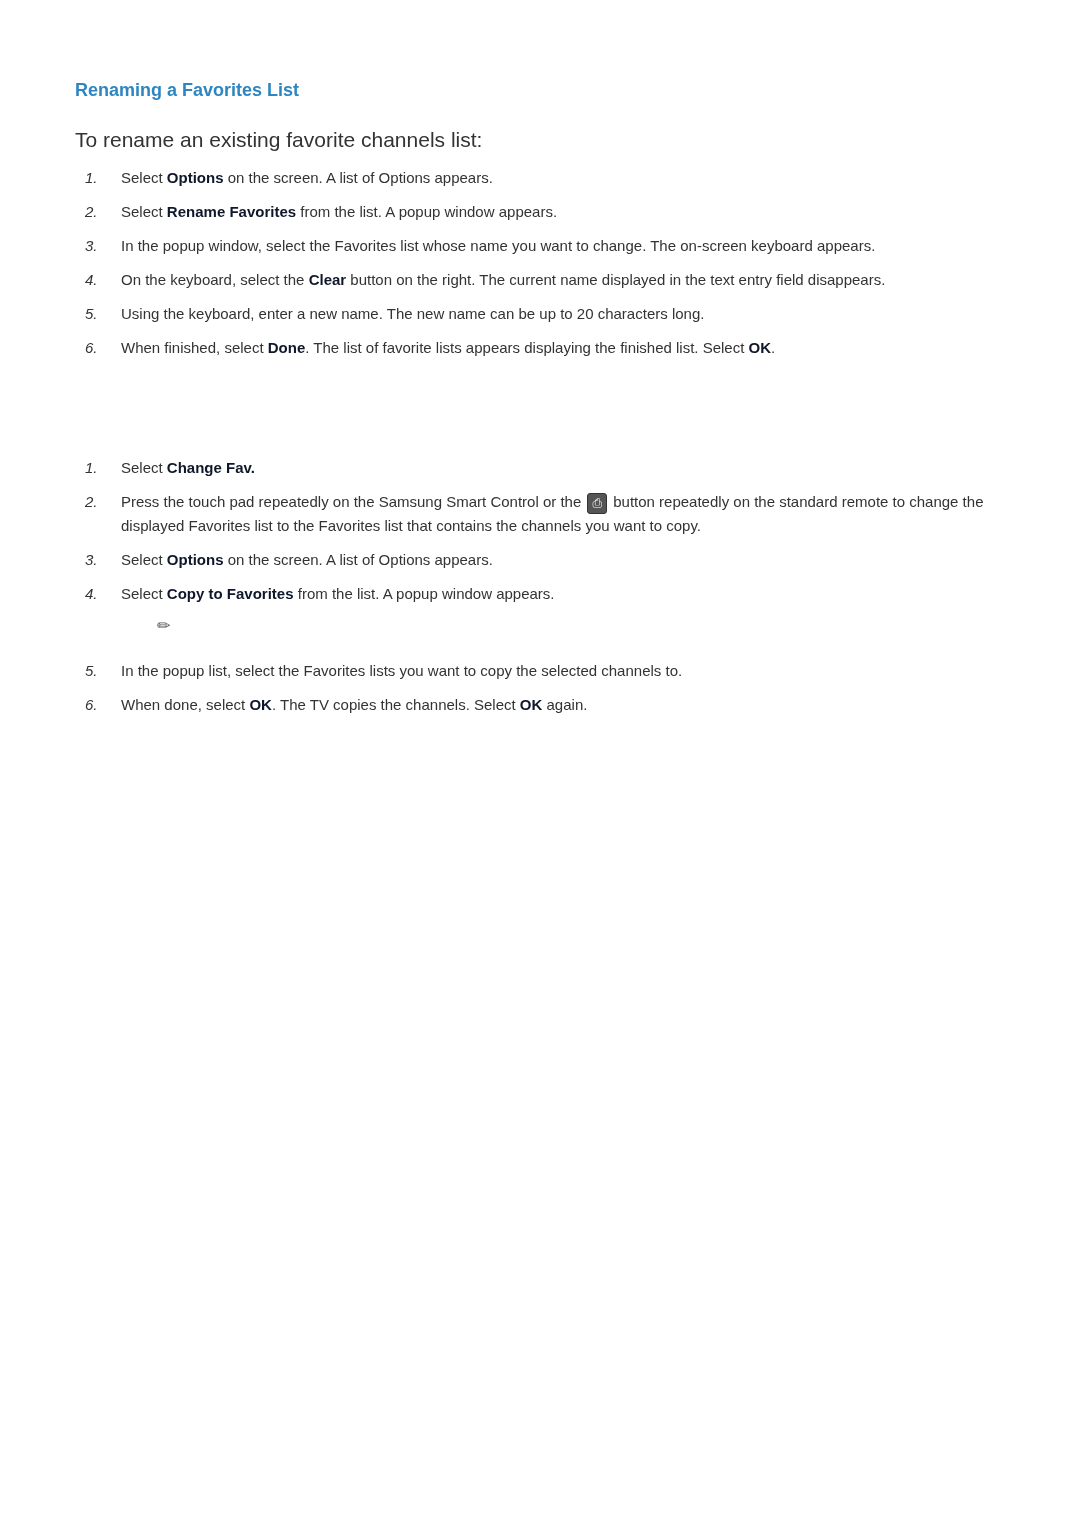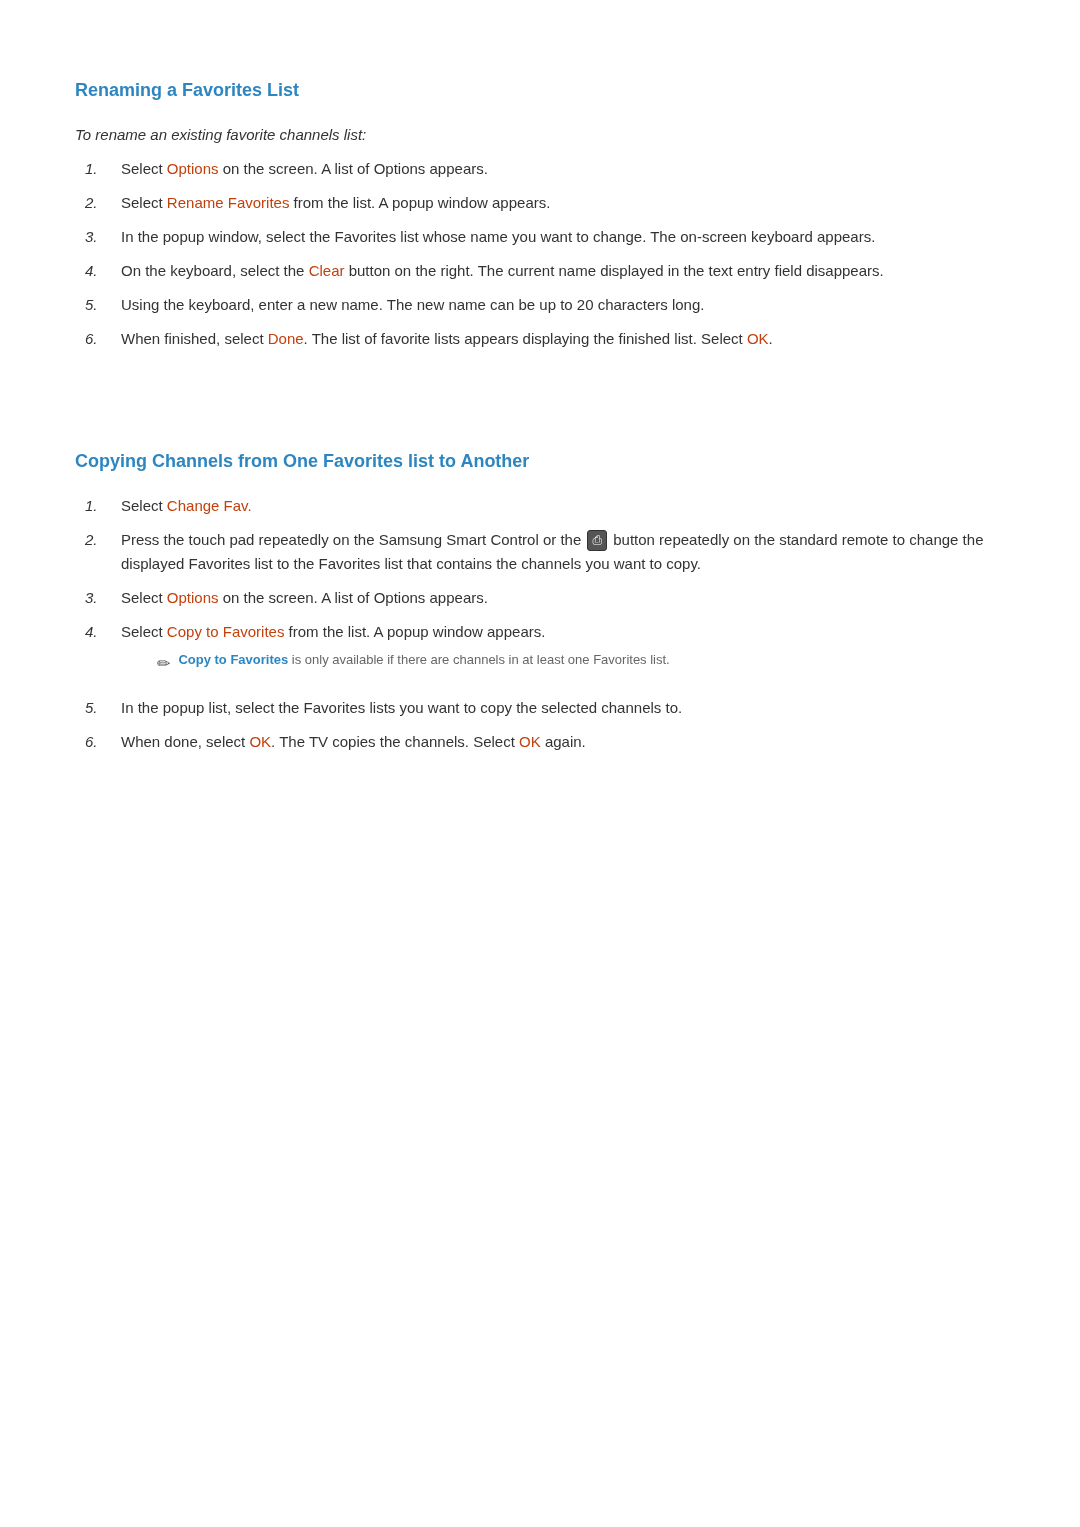--- a/index.html
+++ b/index.html
@@ -26,24 +26,23 @@
 
     .section-title {
       color: #2e86c1;
       font-size: 18px;
       font-weight: bold;
       margin-bottom: 14px;
       padding-bottom: 4px;
     }
 
     .intro-text {
-      font-size: 15px;
+      font-size: 21px;
       color: #333;
       margin-bottom: 10px;
-      font-style: italic;
     }
 
     ol {
       list-style: none;
       counter-reset: list-counter;
       padding-left: 10px;
     }
 
     ol li {
       counter-increment: list-counter;
@@ -61,22 +60,22 @@
       padding-right: 8px;
       color: #333;
       flex-shrink: 0;
     }
 
     .li-content {
       flex: 1;
     }
 
     .highlight {
-      color: #c2410c;
-      font-weight: normal;
+      color: #0f172a;
+      font-weight: bold;
     }
 
     .note-block {
       display: flex;
       align-items: flex-start;
       margin: 6px 0 10px 36px;
       gap: 8px;
     }
 
     .note-icon {
@@ -151,21 +150,20 @@
       <div class="li-content">
         <span>When finished, select </span><span class="highlight">Done</span><span>. The list of favorite lists appears displaying the finished list. Select </span><span class="highlight">OK</span><span>.</span>
       </div>
     </li>
   </ol>
 </div>
 
 <div style="height: 20px;"></div>
 
 <div class="section">
-  <div class="section-title">Copying Channels from One Favorites list to Another</div>
   <ol>
 
     <li>
       <div class="li-content">
         <span>Select </span><span class="highlight">Change Fav.</span>
       </div>
     </li>
 
     <li>
       <div class="li-content">
@@ -178,21 +176,20 @@
         <span>Select </span><span class="highlight">Options</span><span> on the screen. A list of Options appears.</span>
       </div>
     </li>
 
     <li>
       <div class="li-content">
         <span>Select </span><span class="highlight">Copy to Favorites</span><span> from the list. A popup window appears.</span>
         
         <div class="note-block">
           <span class="note-icon">✏</span>
-          <span class="note-text"><span class="highlight">Copy to Favorites</span> is only available if there are channels in at least one Favorites list.</span>
         </div>
       </div>
     </li>
 
     <li>
       <div class="li-content">
         <span>In the popup list, select the Favorites lists you want to copy the selected channels to.</span>
       </div>
     </li>
 

